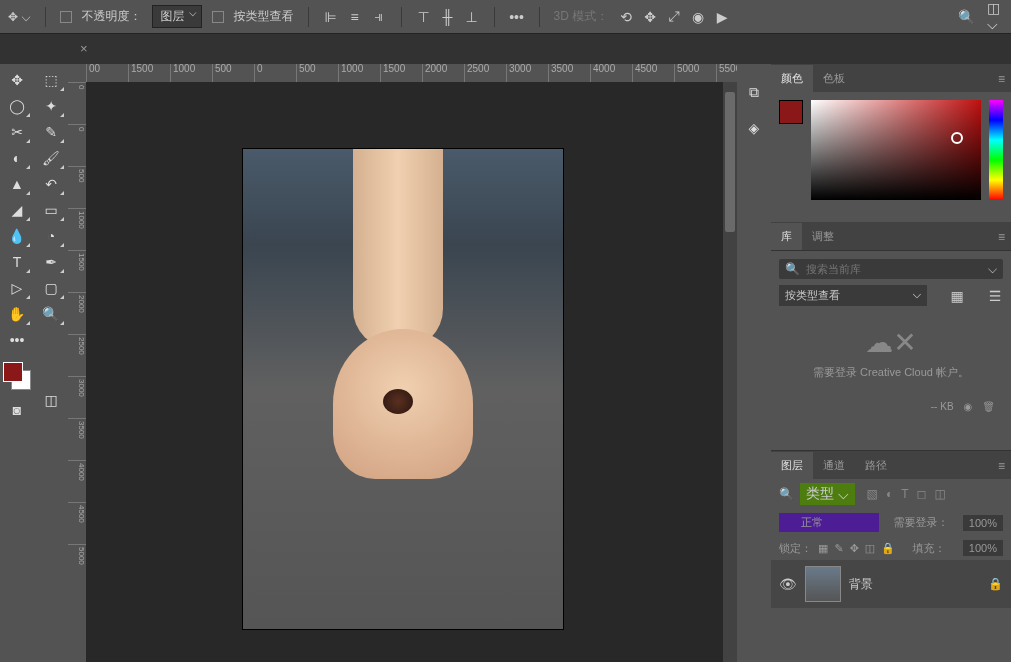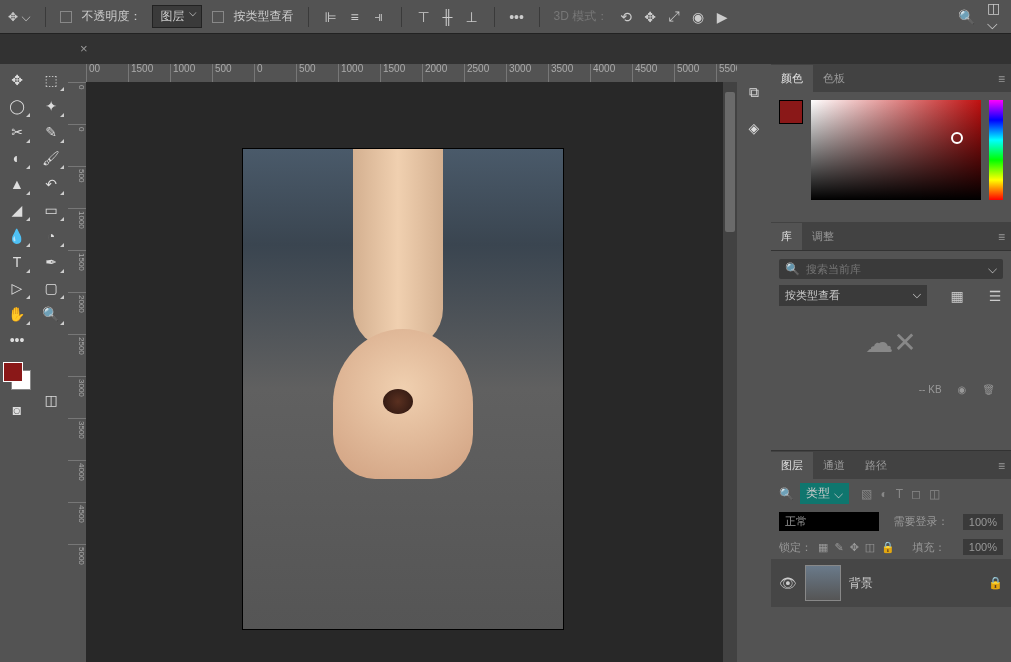--- a/index.html
+++ b/index.html
@@ -41,27 +41,27 @@
 .color-picker{flex:1;height:100px;background:linear-gradient(to bottom,transparent,#000),linear-gradient(to right,#fff,#c01010);position:relative}
 .picker-ring{position:absolute;right:18px;top:32px;width:12px;height:12px;border:2px solid #fff;border-radius:50%}
 .hue-bar{width:14px;height:100px;background:linear-gradient(#f0f,#00f,#0ff,#0f0,#ff0,#f00)}
 .lib-panel{padding:8px;display:flex;flex-direction:column;gap:6px;height:200px;border-top:1px solid #333}
 .search-row{display:flex;align-items:center;gap:6px;background:#3a3a3a;padding:3px 6px;border-radius:2px}
 .search-row input{background:transparent;border:none;color:#999;flex:1;font-size:11px;outline:none}
 .filter-row{display:flex;align-items:center;gap:22px}
 .filter-row .dd{flex:1;background:#3a3a3a;padding:3px 6px;font-size:11px;display:flex;justify-content:space-between}
 .cloud-msg{text-align:center;color:#999;font-size:11px;padding:10px 20px;line-height:1.5}
 .cloud-icon{font-size:28px;color:#888}
-.kb-row{display:flex;justify-content:flex-end;gap:16px;padding:4px 8px;color:#999;font-size:10px;align-items:center}
+.kb-row{display:flex;justify-content:flex-end;gap:10px;padding:4px 8px;color:#999;font-size:10px;align-items:center}
 .layers-panel{border-top:1px solid #333;flex:1;display:flex;flex-direction:column}
 .layer-filter{display:flex;align-items:center;gap:6px;padding:4px 8px}
-.layer-filter .dd{background:#0f766e;padding:2px 6px;font-size:12px;display:flex;align-items:center;gap:4px}
+.layer-filter .dd{background:#4d7c0f;padding:2px 6px;font-size:14px;display:flex;align-items:center;gap:4px}
 .filter-icons{display:flex;gap:8px;margin-left:6px;color:#888}
 .blend-row,.lock-row{display:flex;align-items:center;gap:6px;padding:4px 8px;font-size:11px;color:#999}
-.blend-row .dd{background:#000000;padding:2px 20px 2px 6px;flex:0 0 100px}
+.blend-row .dd{background:#4c1d95;padding:2px 20px 2px 22px;flex:0 0 100px}
 .opacity-box{background:#3a3a3a;padding:2px 6px;margin-left:auto}
 .layer-item{display:flex;align-items:center;gap:8px;padding:6px 8px;background:#464646}
 .eye{font-size:14px;color:#ccc}
 .layer-thumb{width:36px;height:36px;background:linear-gradient(#6a7a8a,#555);border:1px solid #888}
 .lock{margin-left:auto;color:#999}
 .swatch-box{width:28px;height:28px;position:relative;margin-top:8px}
 .swatch-fg{position:absolute;width:20px;height:20px;background:#8a1818;border:1px solid #fff;top:0;left:0;z-index:2}
 .swatch-bg{position:absolute;width:20px;height:20px;background:#fff;border:1px solid #888;bottom:0;right:0}
 .scrollbar{position:absolute;right:0;top:18px;bottom:0;width:14px;background:#424242}
 .scrollbar-thumb{position:absolute;top:10px;width:10px;left:2px;height:140px;background:#6a6a6a;border-radius:2px}
@@ -226,20 +226,21 @@
       <div class="filter-row">
         <div class="dd">
           <span>按类型查看</span>
             <span>⌵</span>
         </div>
         <span class="mini-icon">▦</span>
         <span class="mini-icon">☰</span>
       </div>
       <div class="cloud-msg">
         <div class="cloud-icon">☁✕</div>
+        <div>需要登录 Creative Cloud 帐户。</div>
       </div>
       <div class="kb-row">
         <span>-- KB</span>
         <span>◉</span>
         <span>🗑</span>
       </div>
     </div>
 
     <div class="layers-panel">
       <div class="panel-tabs">

